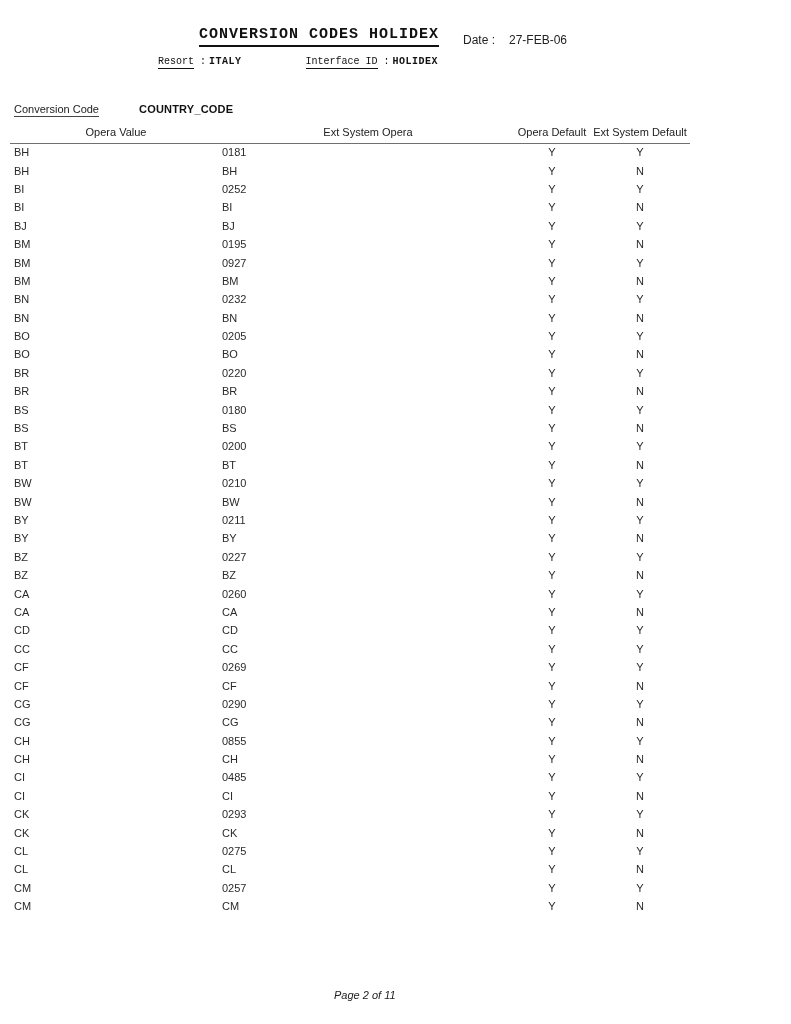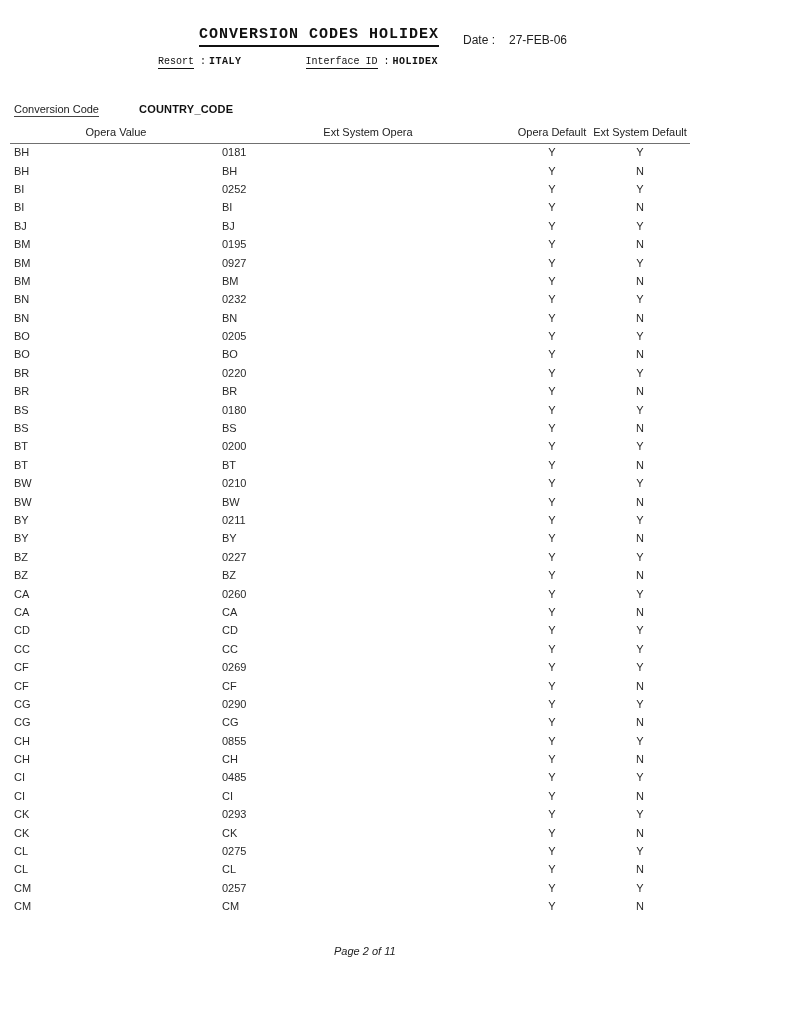--- a/index.html
+++ b/index.html
@@ -109,21 +109,21 @@
     padding: 0 0 0 4px;
     white-space: nowrap;
   }
   table.codes td.center { text-align: center; padding-left: 0; }
   table.codes tbody tr:first-child td { border-top: 1px solid #cccccc; }
 
   
   .footer {
     position: absolute;
     left: 334px;
-    top: 945px;
+    top: 989px;
     font-size: 11px;
     font-style: italic;
     color: #222222;
     white-space: nowrap;
   }
 </style>
 </head>
 <body>
 
 <div class="page">

